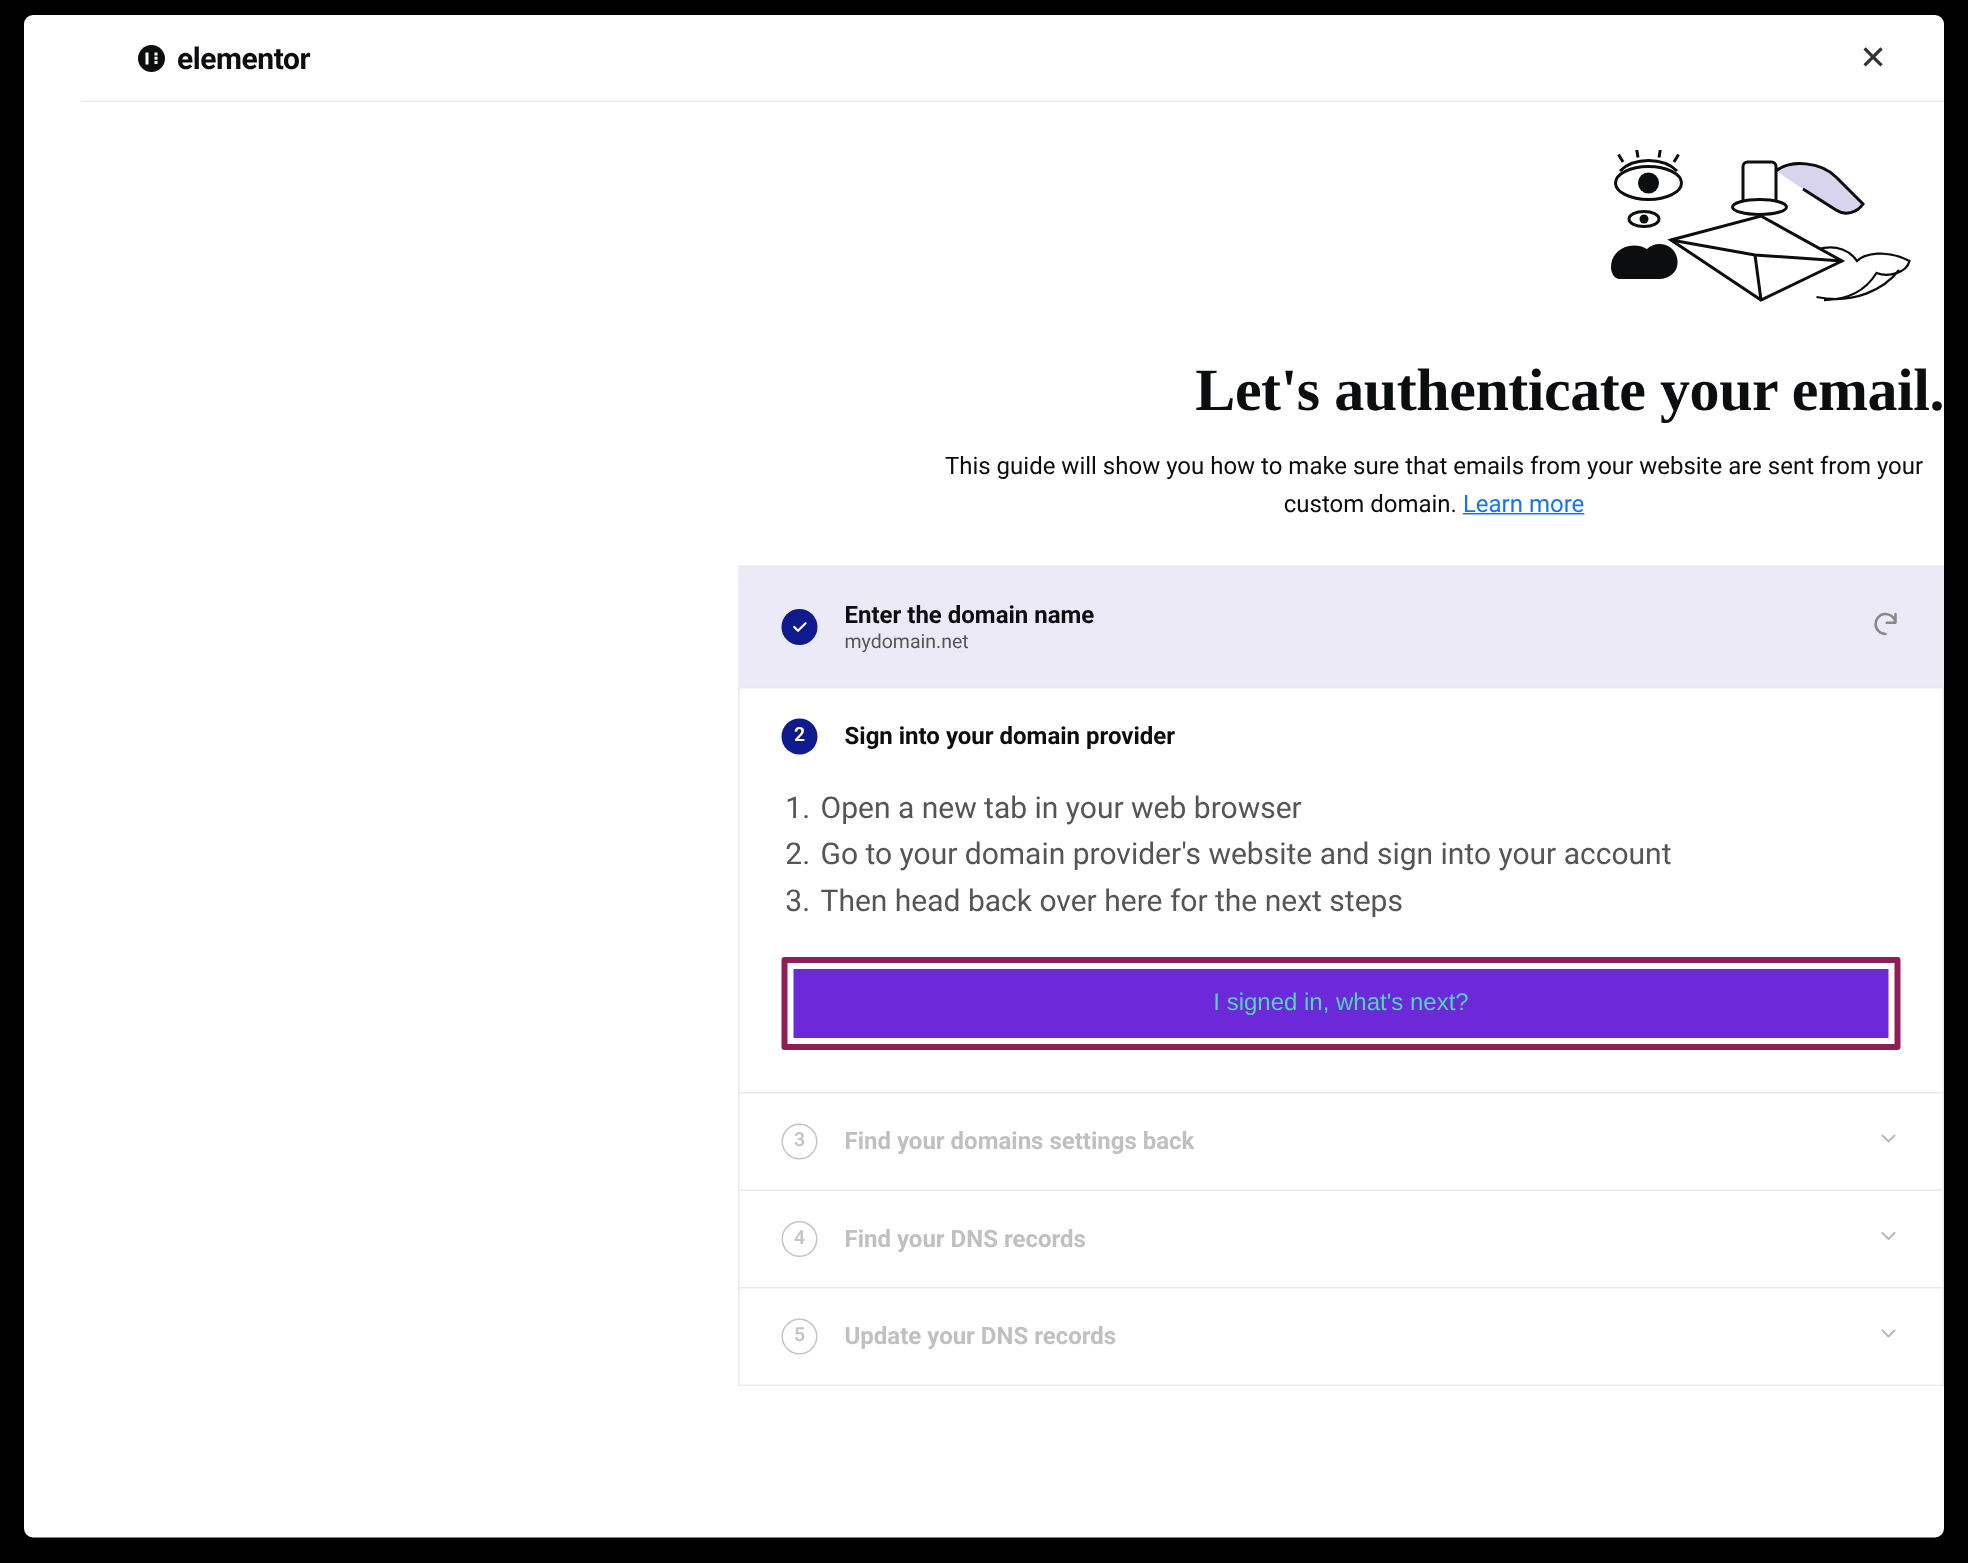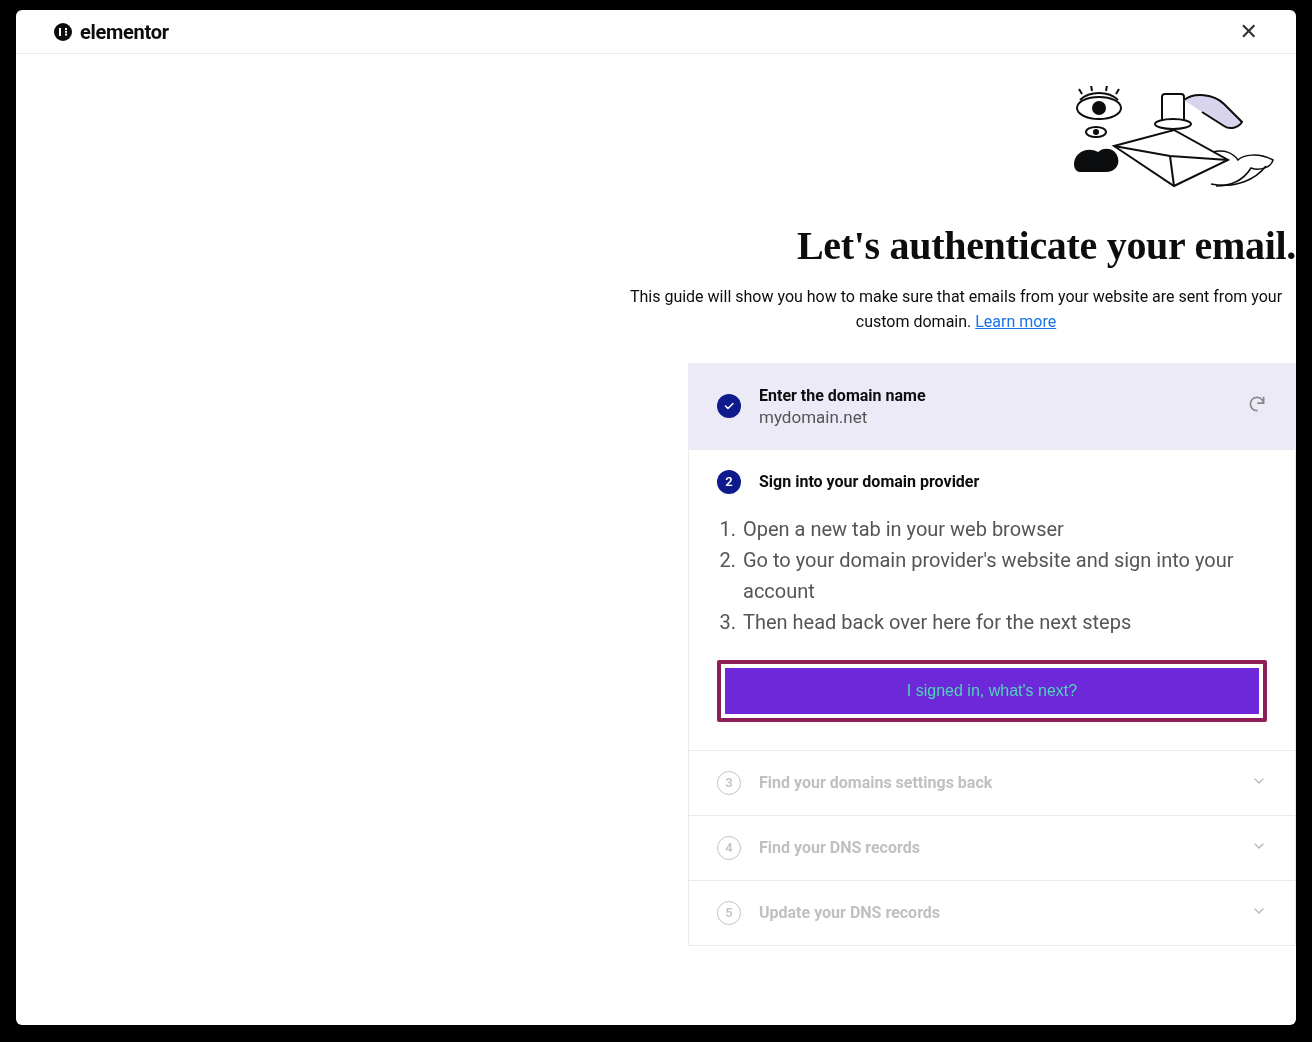--- a/index.html
+++ b/index.html
@@ -13,26 +13,27 @@
   }
   .modal {
     width: 1280px;
     height: 1015px;
     background: #fff;
     border-radius: 6px;
     overflow: hidden;
     position: relative;
   }
   .modal-header {
-    height: 44px;
+    height: 58px;
     border-bottom: 1px solid #eaeaea;
     display: flex;
     align-items: center;
     justify-content: space-between;
     padding: 0 38px 0 38px;
+    margin-left: 38px;
   }
   .brand {
     display: flex;
     align-items: center;
     gap: 8px;
   }
   .brand-circle {
     width: 18px;
     height: 18px;
     background: #0c0d0e;
@@ -100,21 +101,21 @@
     text-align: center;
     max-width: 680px;
     line-height: 1.55;
     margin-bottom: 28px;
   }
   .subtitle a {
     color: #1a73e8;
     text-decoration: underline;
   }
   .steps {
-    width: 608px;
+    width: 804px;
   }
   .step {
     border: 1px solid #eaeaea;
     background: #fff;
     margin-bottom: -1px;
   }
   .step-header {
     display: flex;
     align-items: center;
     padding: 20px 28px;
@@ -156,21 +157,21 @@
     display: flex;
     flex-direction: column;
     gap: 2px;
   }
   .step-title {
     font-size: 16px;
     font-weight: 700;
     color: #0c0d0e;
   }
   .step-sub {
-    font-size: 17px;
+    font-size: 13px;
     color: #555;
   }
   .step.inactive .step-title {
     color: #c0c0c0;
   }
   .refresh-icon {
     color: #888;
     cursor: pointer;
   }
   .chevron {

